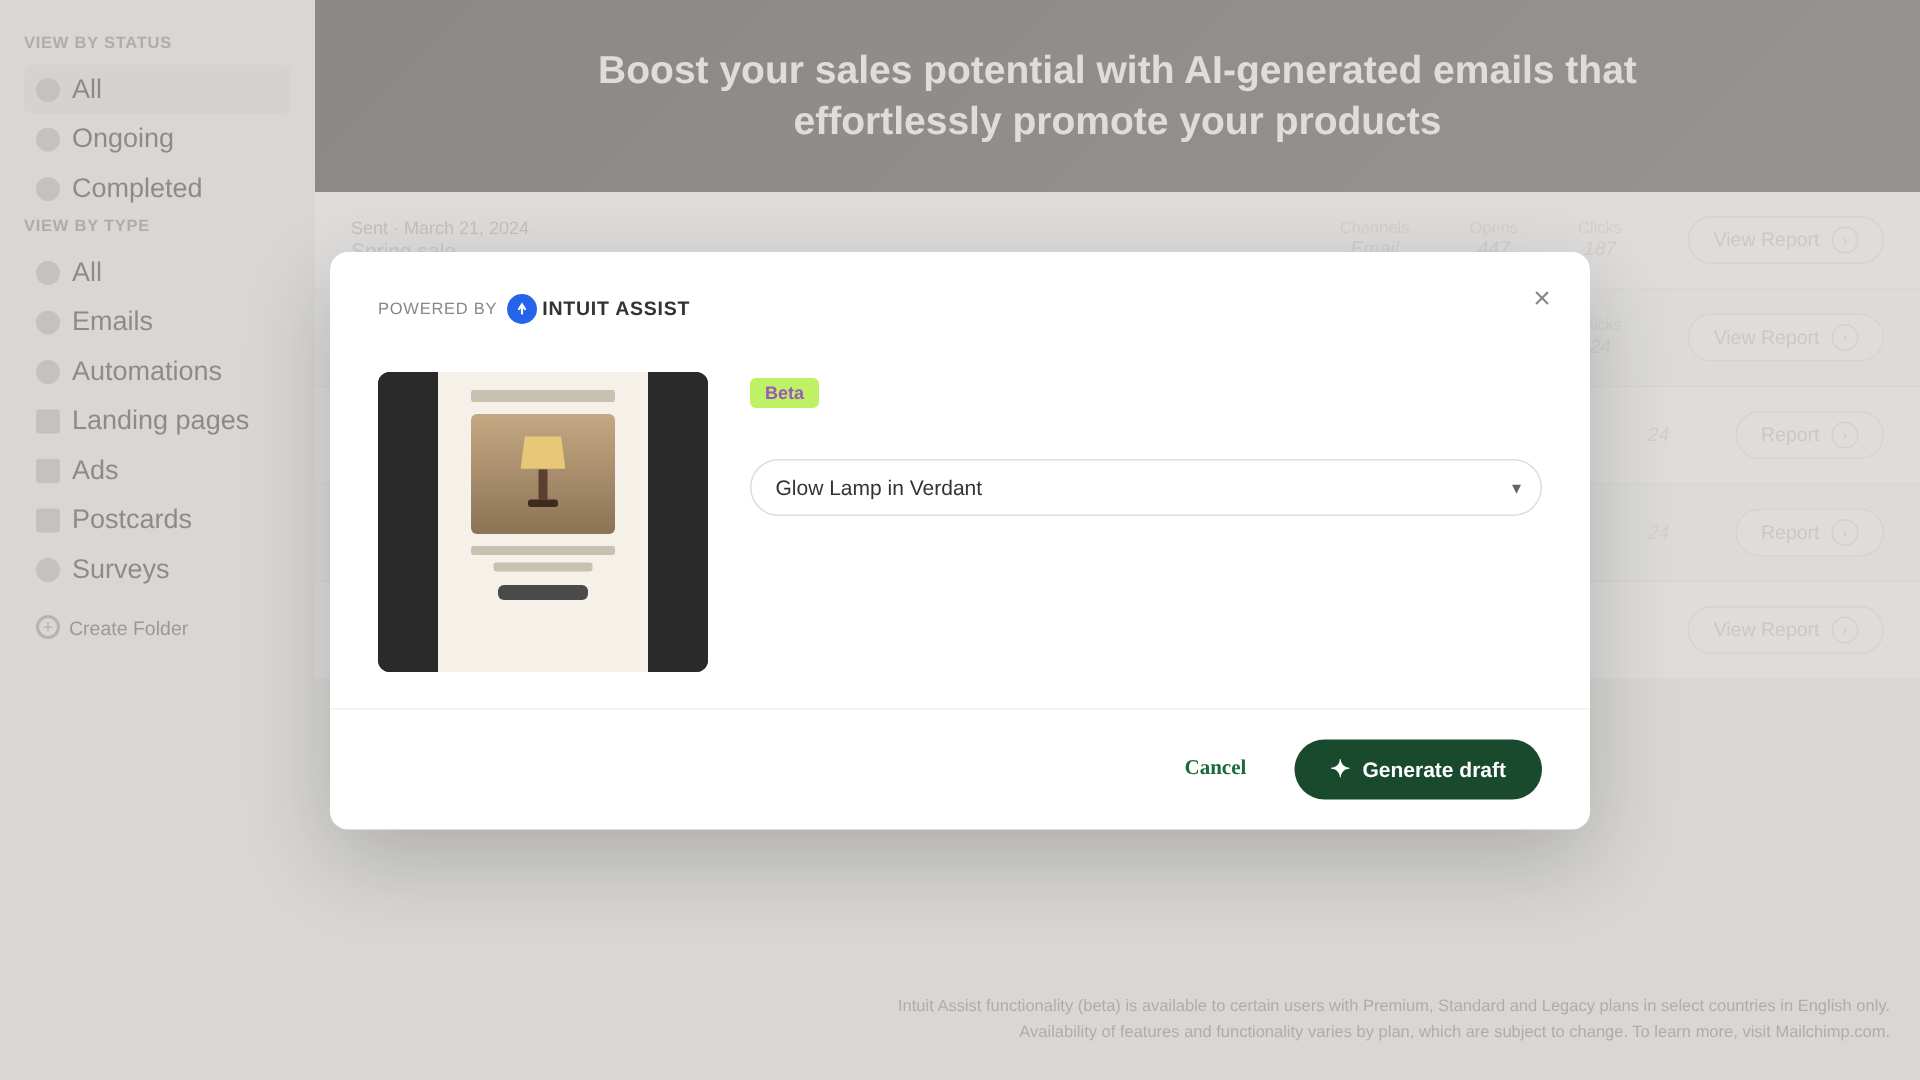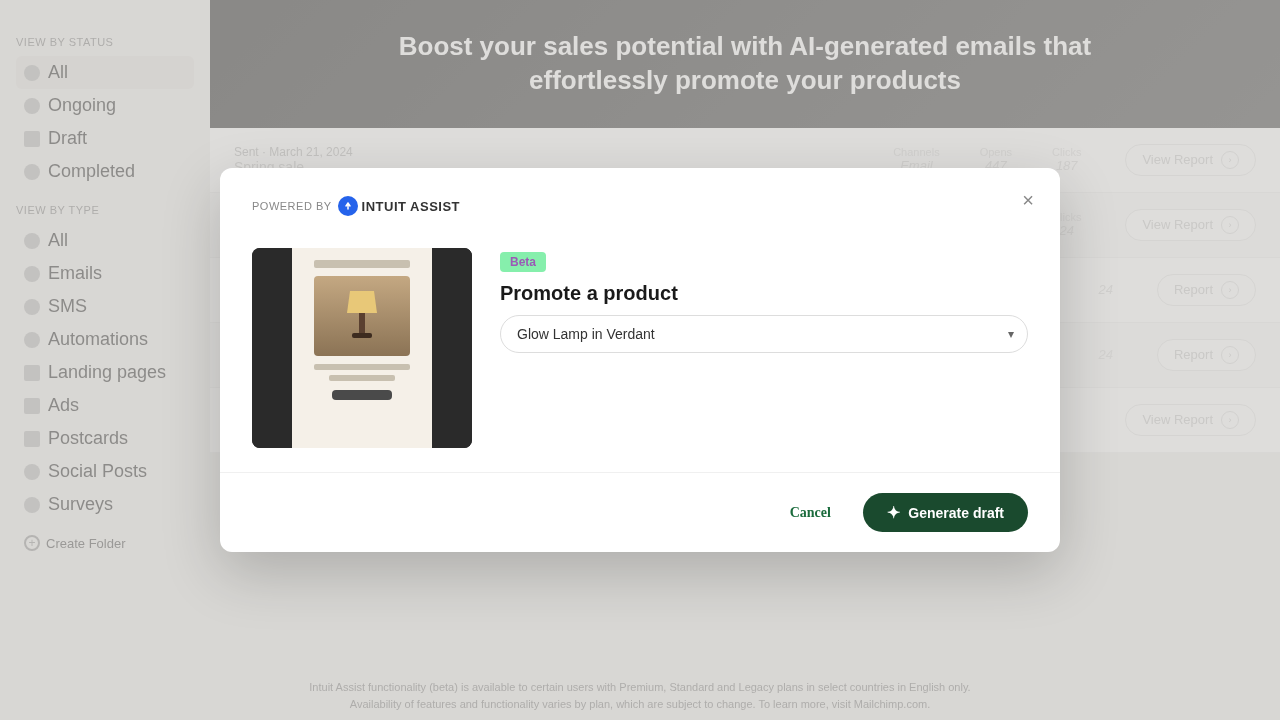--- a/index.html
+++ b/index.html
@@ -22,26 +22,26 @@
 
     
     .sidebar {
       width: 210px;
       background: #f0efed;
       padding: 20px 16px;
       flex-shrink: 0;
     }
     .sidebar-section-label {
       font-size: 11px;
-      font-weight: 400;
+      font-weight: 700;
       color: #888;
       text-transform: uppercase;
       letter-spacing: 0.5px;
       margin-bottom: 8px;
-      margin-top: 16px;
+      margin-top: 3px;
     }
     .sidebar-item {
       display: flex;
       align-items: center;
       gap: 8px;
       padding: 6px 8px;
       border-radius: 6px;
       cursor: pointer;
       font-size: 18px;
       color: #333;
@@ -273,21 +273,21 @@
       margin-top: 4px;
     }
 
     
     .modal-right {
       flex: 1;
       padding-top: 4px;
     }
     .beta-badge {
       display: inline-block;
-      background: #86efac;
+      background: #bef264;
       color: #9b59b6;
       font-size: 12px;
       font-weight: 600;
       padding: 3px 10px;
       border-radius: 4px;
       margin-bottom: 10px;
     }
     .feature-title {
       font-size: 20px;
       font-weight: 700;
@@ -296,20 +296,21 @@
     }
     .feature-desc {
       font-size: 13px;
       color: #555;
       line-height: 1.6;
       margin-bottom: 18px;
     }
     .dropdown-wrapper {
       position: relative;
       width: 100%;
+      margin-top: 24px;
     }
     .dropdown-wrapper select {
       width: 100%;
       border: 1.5px solid #ddd;
       border-radius: 24px;
       padding: 10px 40px 10px 16px;
       font-size: 14px;
       color: #333;
       appearance: none;
       background: white;
@@ -374,25 +375,25 @@
       height: 32px;
       display: flex;
       align-items: center;
       justify-content: center;
       border-radius: 50%;
     }
 
     
     .disclaimer {
       position: absolute;
-      bottom: 0;
+      bottom: 16px;
       left: 0;
       right: 0;
       background: #f0efed;
-      text-align: center;
+      text-align: right;
       padding: 8px 20px;
       font-size: 11px;
       color: #888;
       line-height: 1.5;
       z-index: 1;
     }
 
     
     .bg-table {
       background: white;
@@ -447,60 +448,48 @@
     <div class="sidebar-section-label">View by Status</div>
     <div class="sidebar-item active">
       <div class="sidebar-icon circle"></div>
       <span>All</span>
     </div>
     <div class="sidebar-item">
       <div class="sidebar-icon circle"></div>
       <span>Ongoing</span>
     </div>
     <div class="sidebar-item">
-      <div class="sidebar-icon square"></div>
-      <span>Draft</span>
-    </div>
-    <div class="sidebar-item">
       <div class="sidebar-icon circle"></div>
       <span>Completed</span>
     </div>
 
     <div class="sidebar-section-label">View by Type</div>
     <div class="sidebar-item">
       <div class="sidebar-icon circle"></div>
       <span>All</span>
     </div>
     <div class="sidebar-item">
       <div class="sidebar-icon circle"></div>
       <span>Emails</span>
     </div>
     <div class="sidebar-item">
       <div class="sidebar-icon circle"></div>
-      <span>SMS</span>
-    </div>
-    <div class="sidebar-item">
-      <div class="sidebar-icon circle"></div>
       <span>Automations</span>
     </div>
     <div class="sidebar-item">
       <div class="sidebar-icon square"></div>
       <span>Landing pages</span>
     </div>
     <div class="sidebar-item">
       <div class="sidebar-icon square"></div>
       <span>Ads</span>
     </div>
     <div class="sidebar-item">
       <div class="sidebar-icon square"></div>
       <span>Postcards</span>
-    </div>
-    <div class="sidebar-item">
-      <div class="sidebar-icon circle"></div>
-      <span>Social Posts</span>
     </div>
     <div class="sidebar-item">
       <div class="sidebar-icon circle"></div>
       <span>Surveys</span>
     </div>
 
     <div class="create-folder">
       <div style="width:16px;height:16px;border:2px solid #999;border-radius:50%;display:flex;align-items:center;justify-content:center;font-size:12px;color:#999;">+</div>
       <span>Create Folder</span>
     </div>
@@ -671,21 +660,20 @@
             </div>
           </div>
           <div class="preview-text-line"></div>
           <div class="preview-text-line short"></div>
           <div class="preview-cta"></div>
         </div>
       </div>
 
       <div class="modal-right">
         <div class="beta-badge">Beta</div>
-        <h2 class="feature-title">Promote a product</h2>
         <div class="dropdown-wrapper">
           <select>
             <option>Glow Lamp in Verdant</option>
             <option>Classic Table Lamp</option>
             <option>Modern Floor Lamp</option>
           </select>
           <span class="dropdown-chevron">▾</span>
         </div>
       </div>
     </div>

